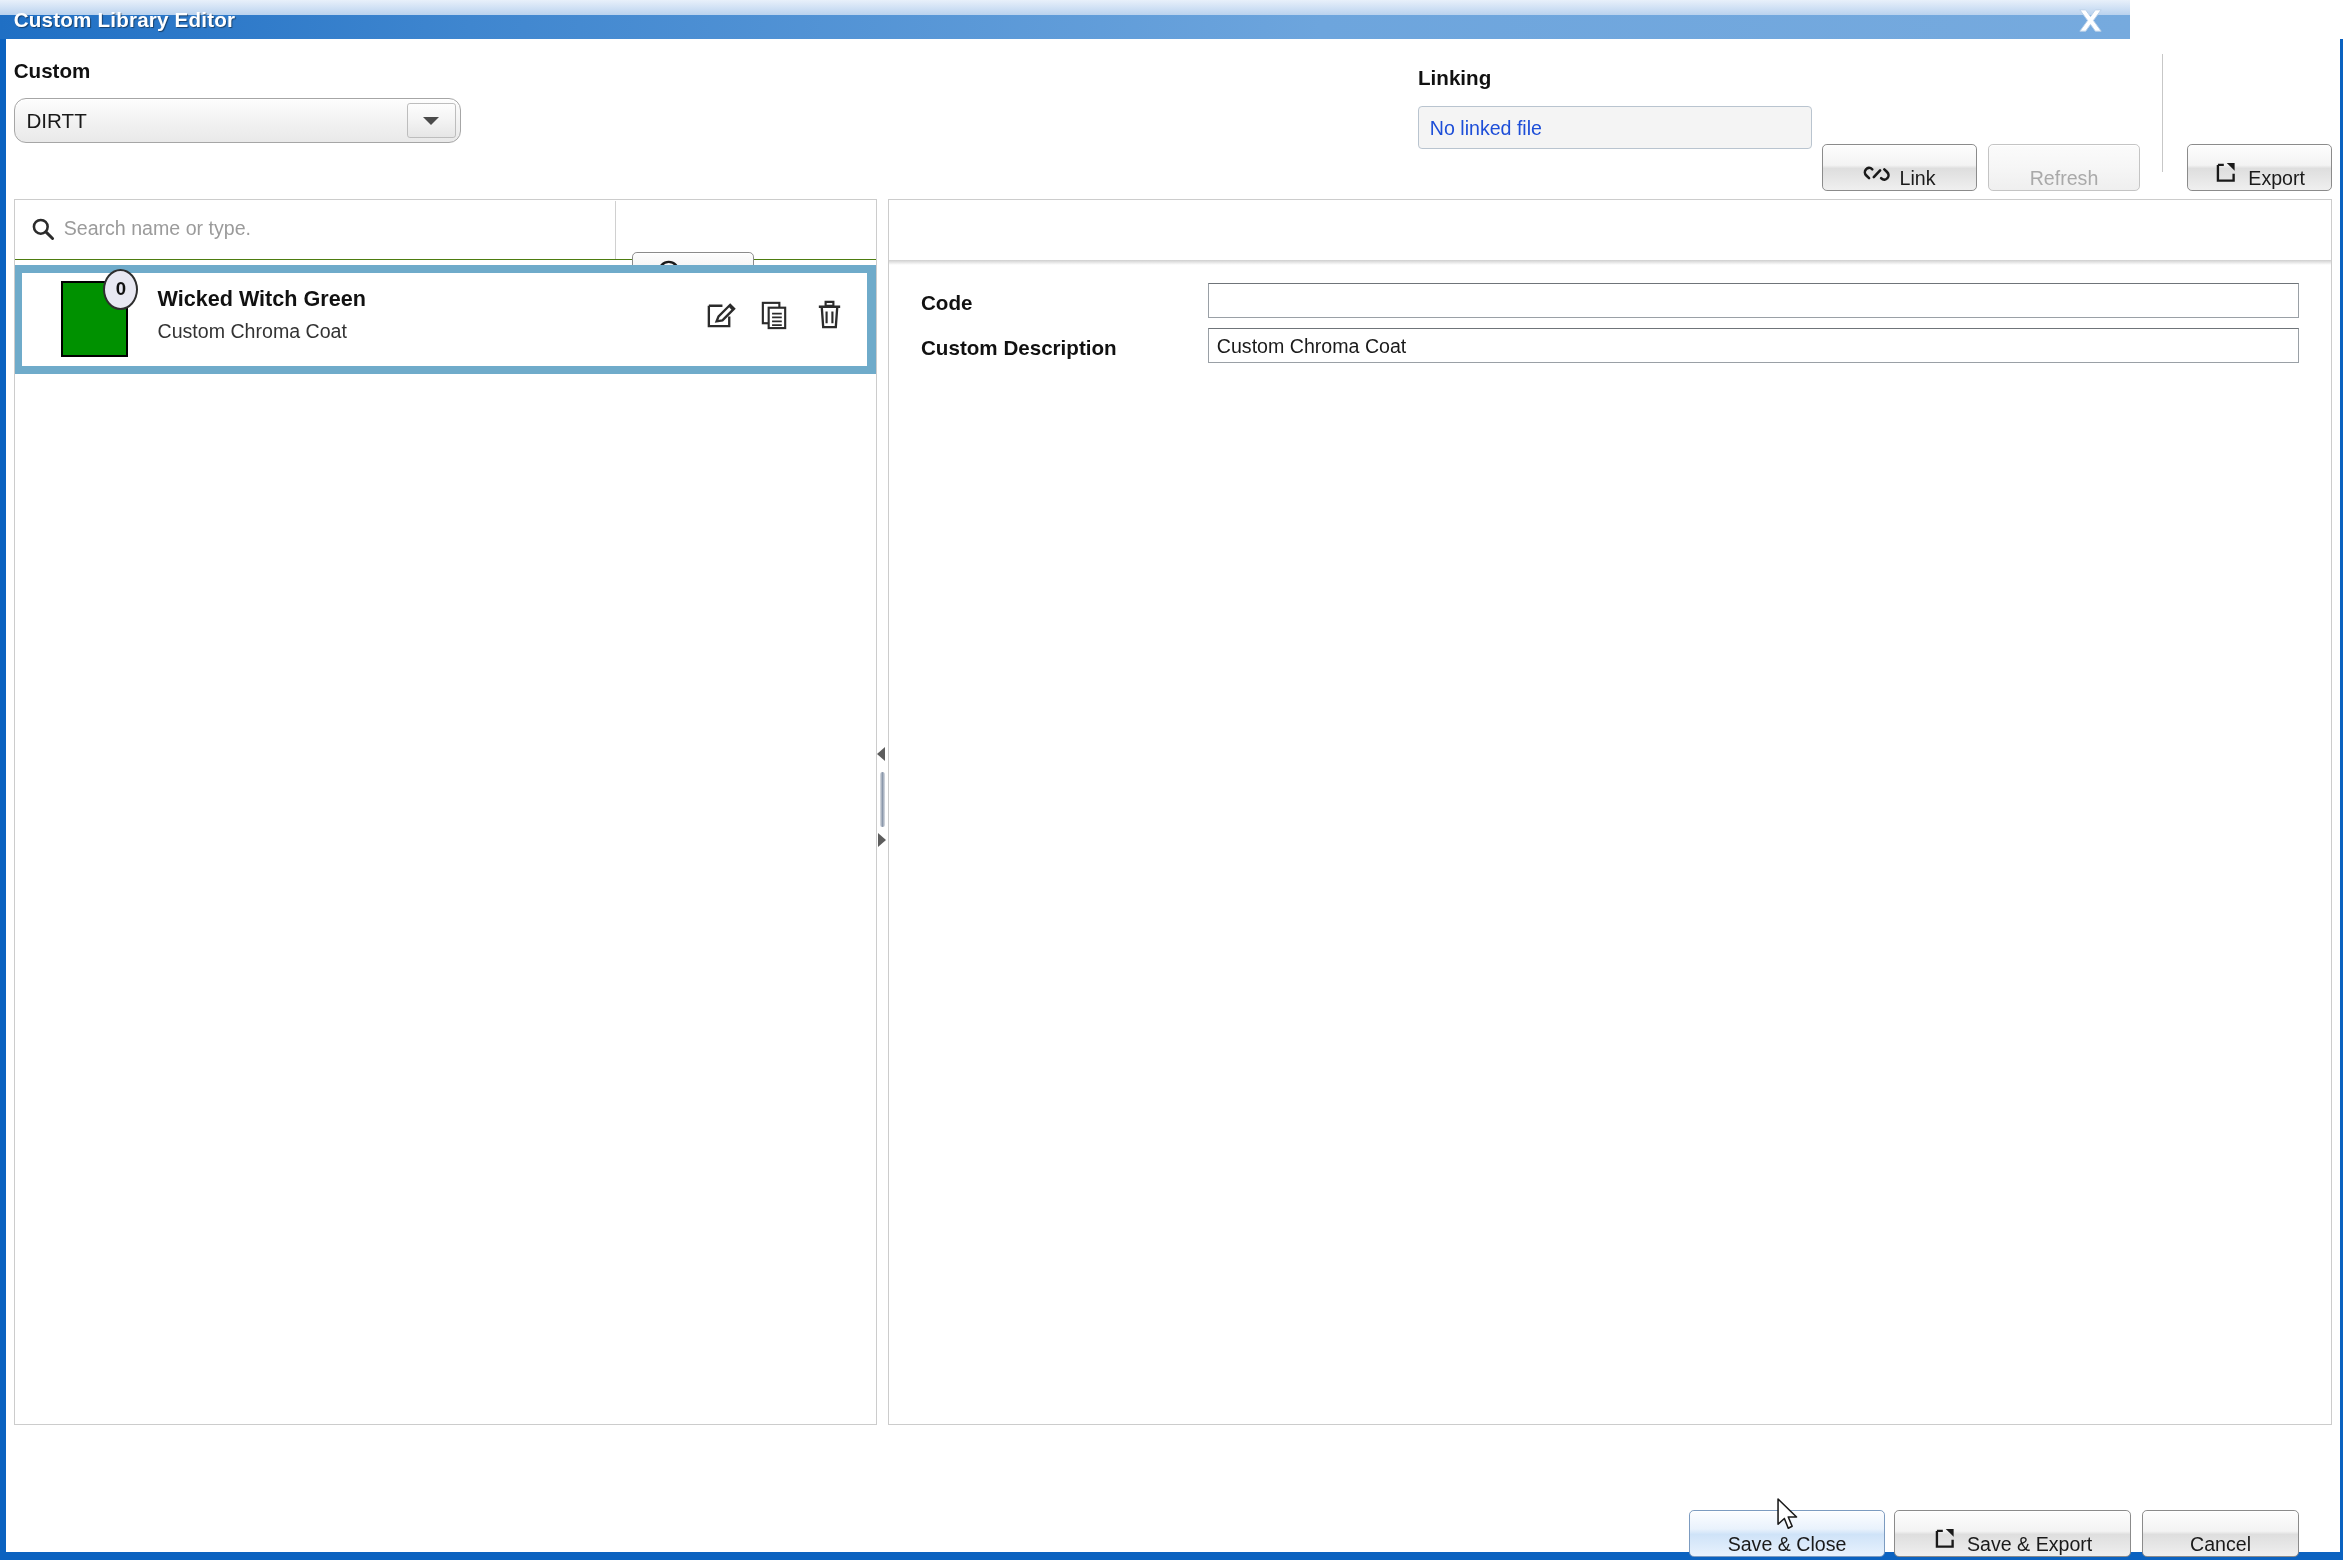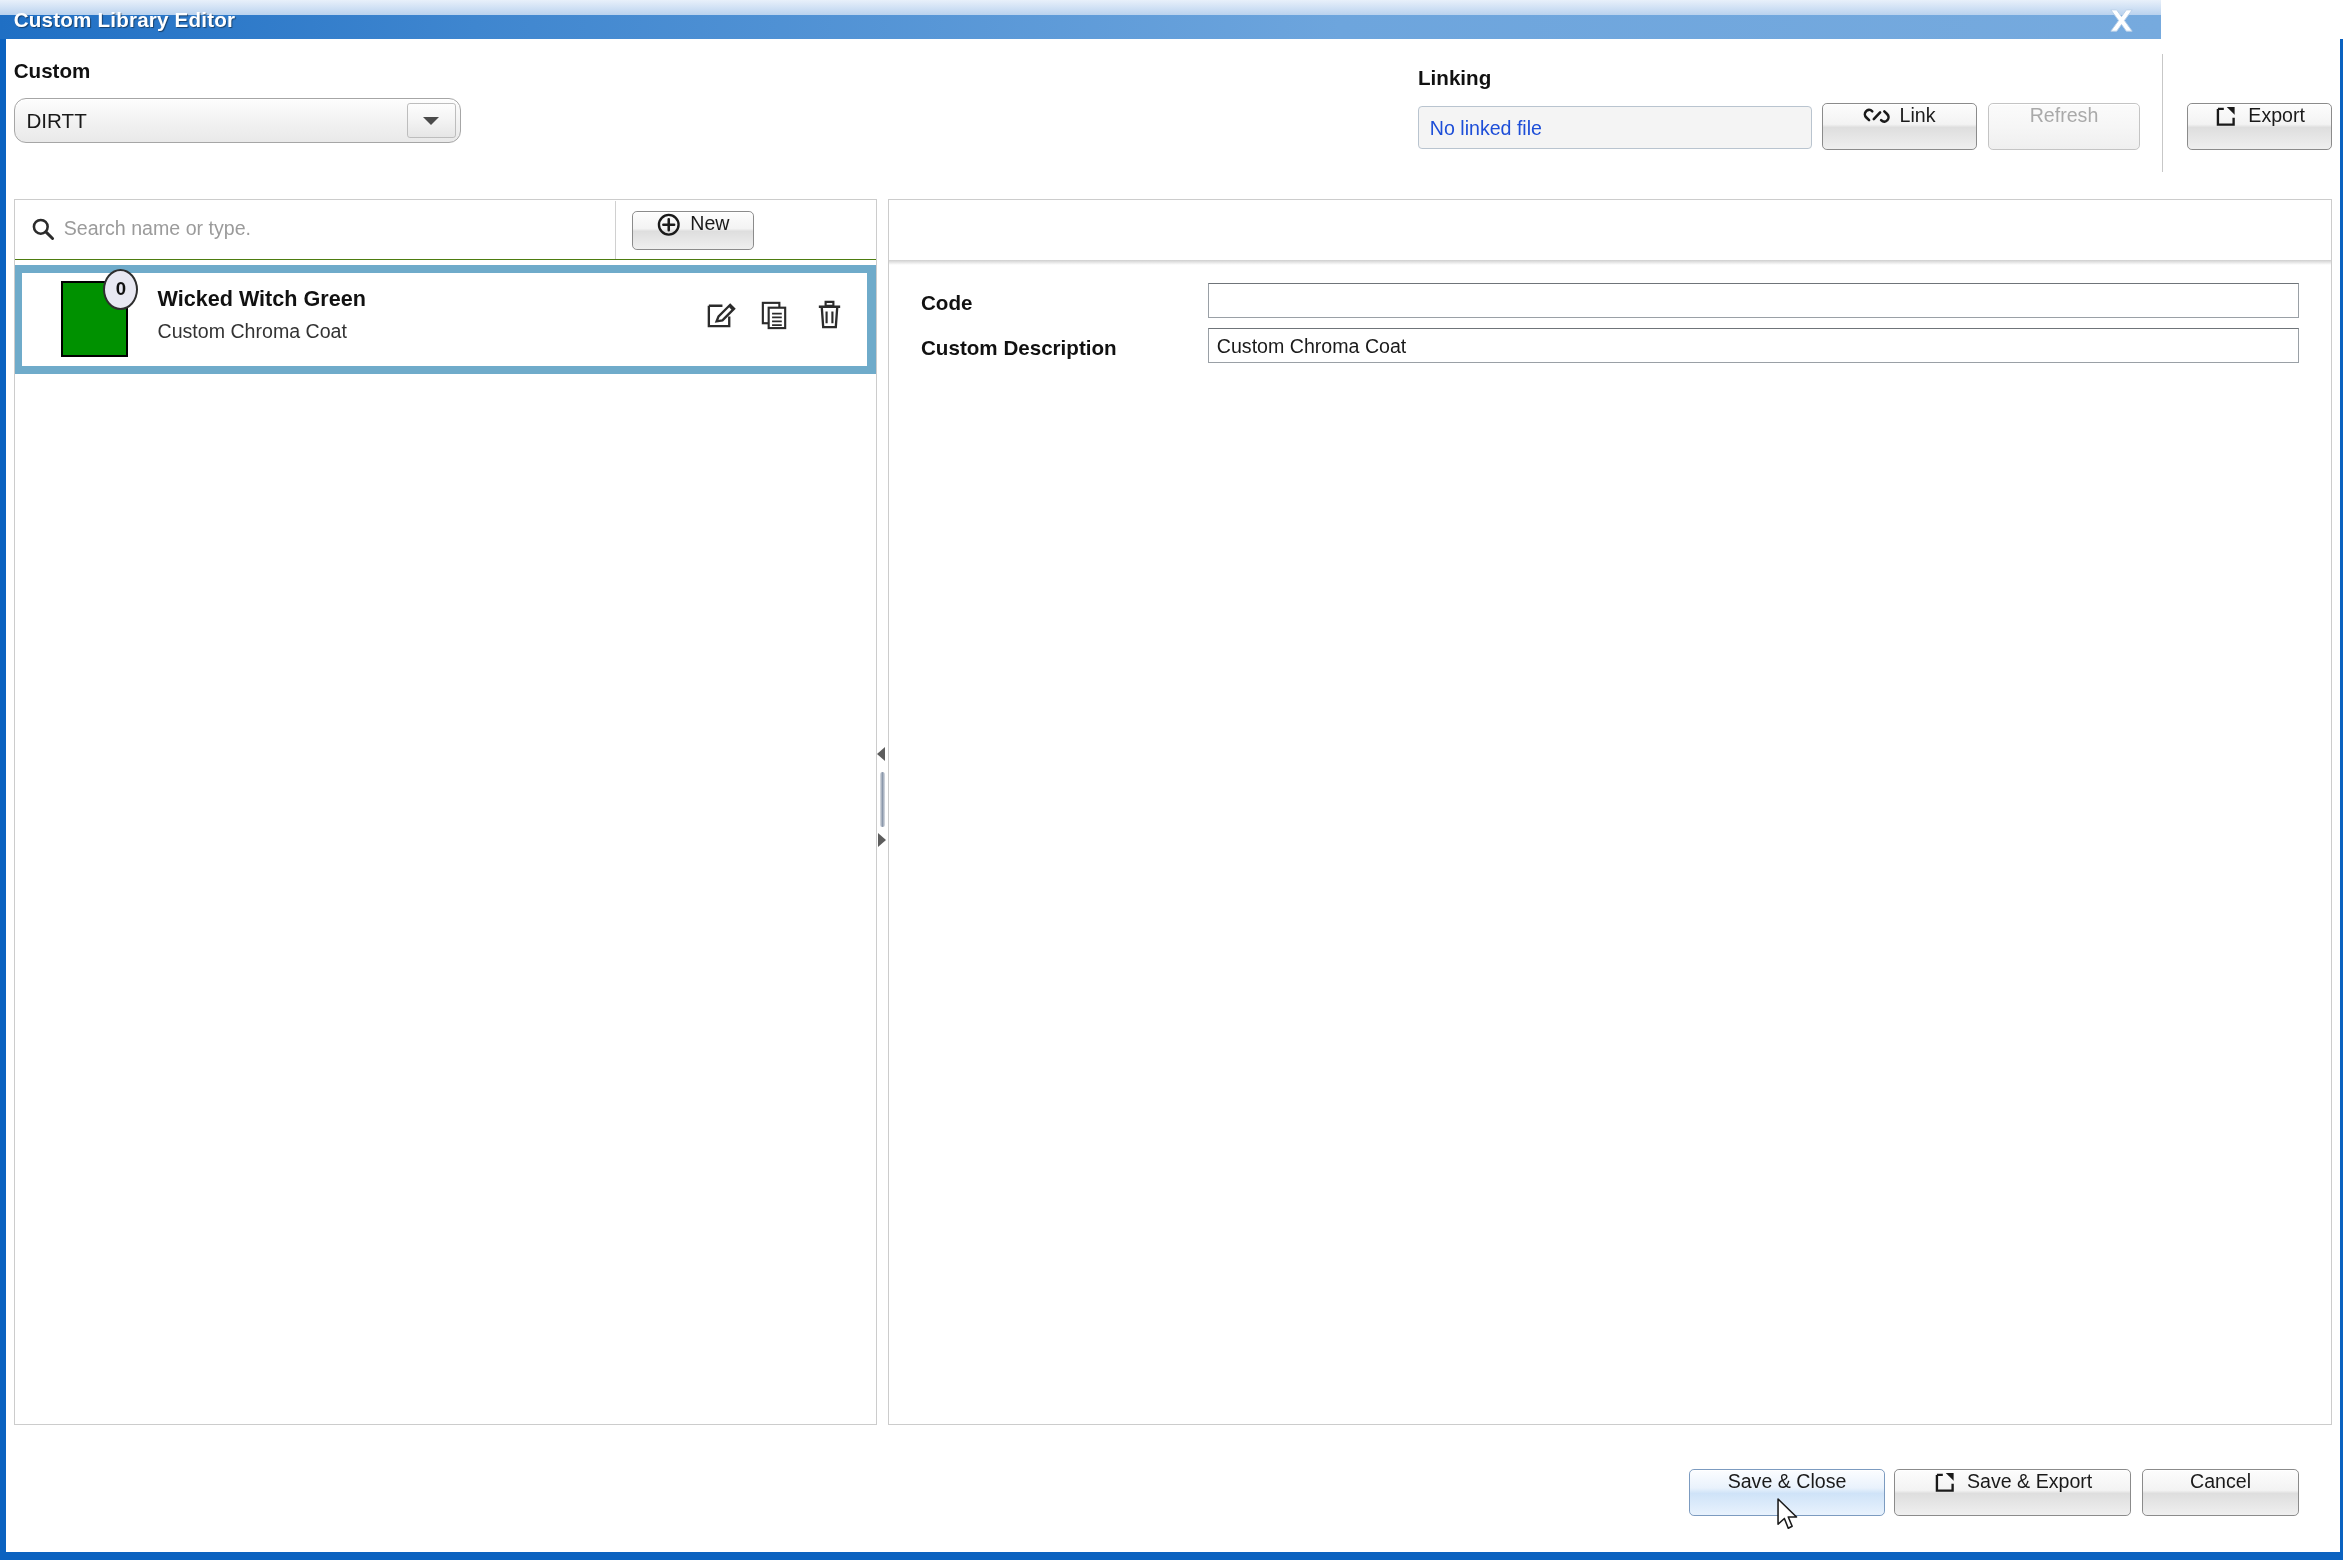--- a/index.html
+++ b/index.html
@@ -42,21 +42,20 @@
     background: #0b62c0;
   }
 
   
   .titlebar {
     position: absolute;
     left: 0; top: 0;
     width: 2130px; height: 39px;
     background: linear-gradient(to right, #1f6fc4 0%, #3f86cf 22%, #6da5dd 62%, #76aade 100%);
     overflow: hidden;
-    padding-left: 31px;
   }
   .titlebar-glow {
     position: absolute;
     left: 0; top: 0;
     width: 2344px; height: 14.7px;
     background: linear-gradient(to bottom, #e8f0fa 0%, #cfe0f4 55%, #b9d2ee 100%);
   }
   .titlebar-title {
     position: absolute;
     left: 13.7px; top: 7.8px;
@@ -140,27 +139,28 @@
   }
 
   .btn {
     position: absolute;
     background: linear-gradient(to bottom, #fdfdfd 0%, #f3f3f3 45%, #dedede 52%, #efefef 100%);
     border: 1px solid #8b8b8b;
     border-radius: 4.9px;
     box-sizing: border-box;
     cursor: pointer;
     display: flex;
-    align-items: flex-start;
+    align-items: flex-end;
     justify-content: center;
     gap: 8.8px;
     font-size: 19.6px;
     color: #1a1a1a;
     box-shadow: inset 0 1px 0 #ffffff;
     white-space: nowrap;
+    margin-top: 41px;
   }
   .btn.disabled {
     color: #a9a9a9;
     border-color: #c4c4c4;
     background: linear-gradient(to bottom, #fbfbfb 0%, #f6f6f6 50%, #efefef 100%);
     cursor: default;
   }
   .btn.highlight {
     background: linear-gradient(to bottom, #fcfdff 0%, #e9f2fc 40%, #cfe3f8 52%, #e8f2fd 100%);
     border-color: #7c9bc0;

